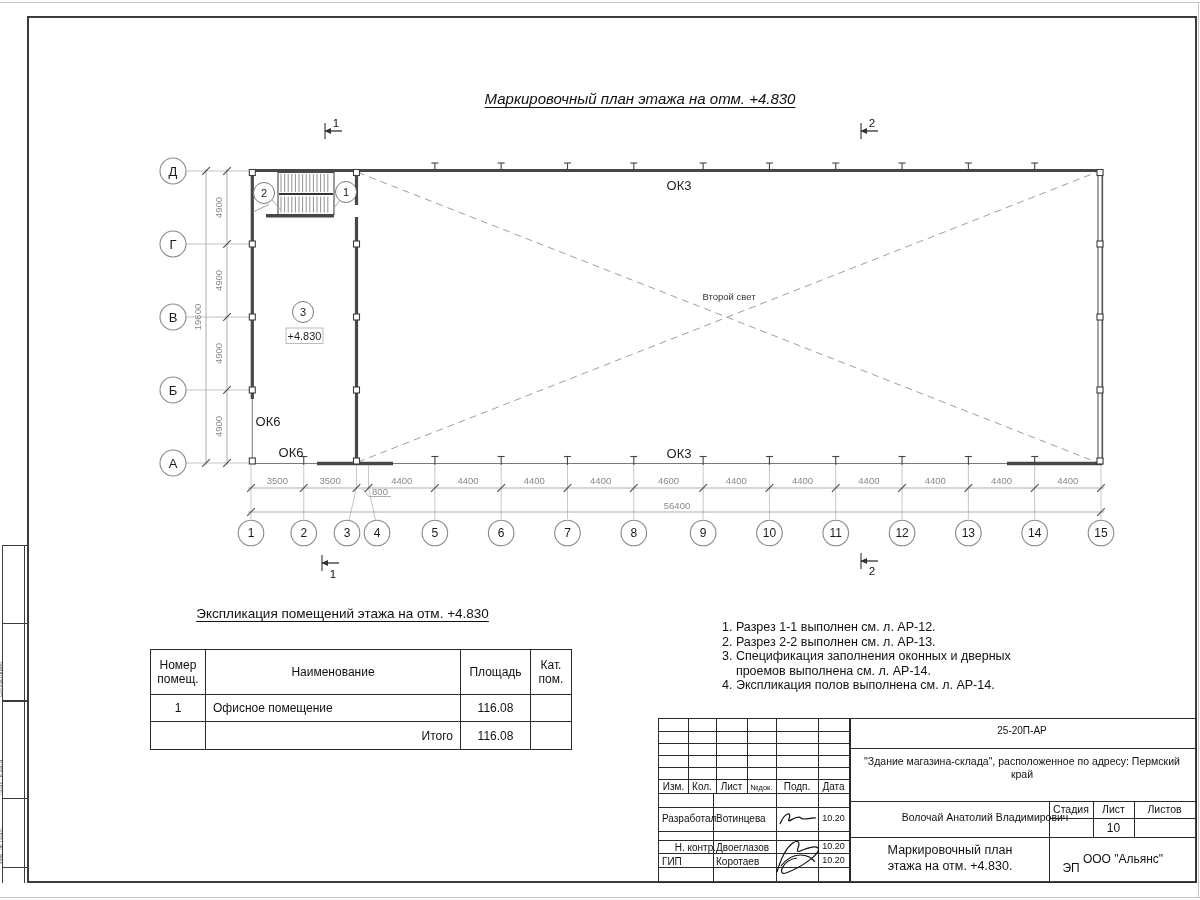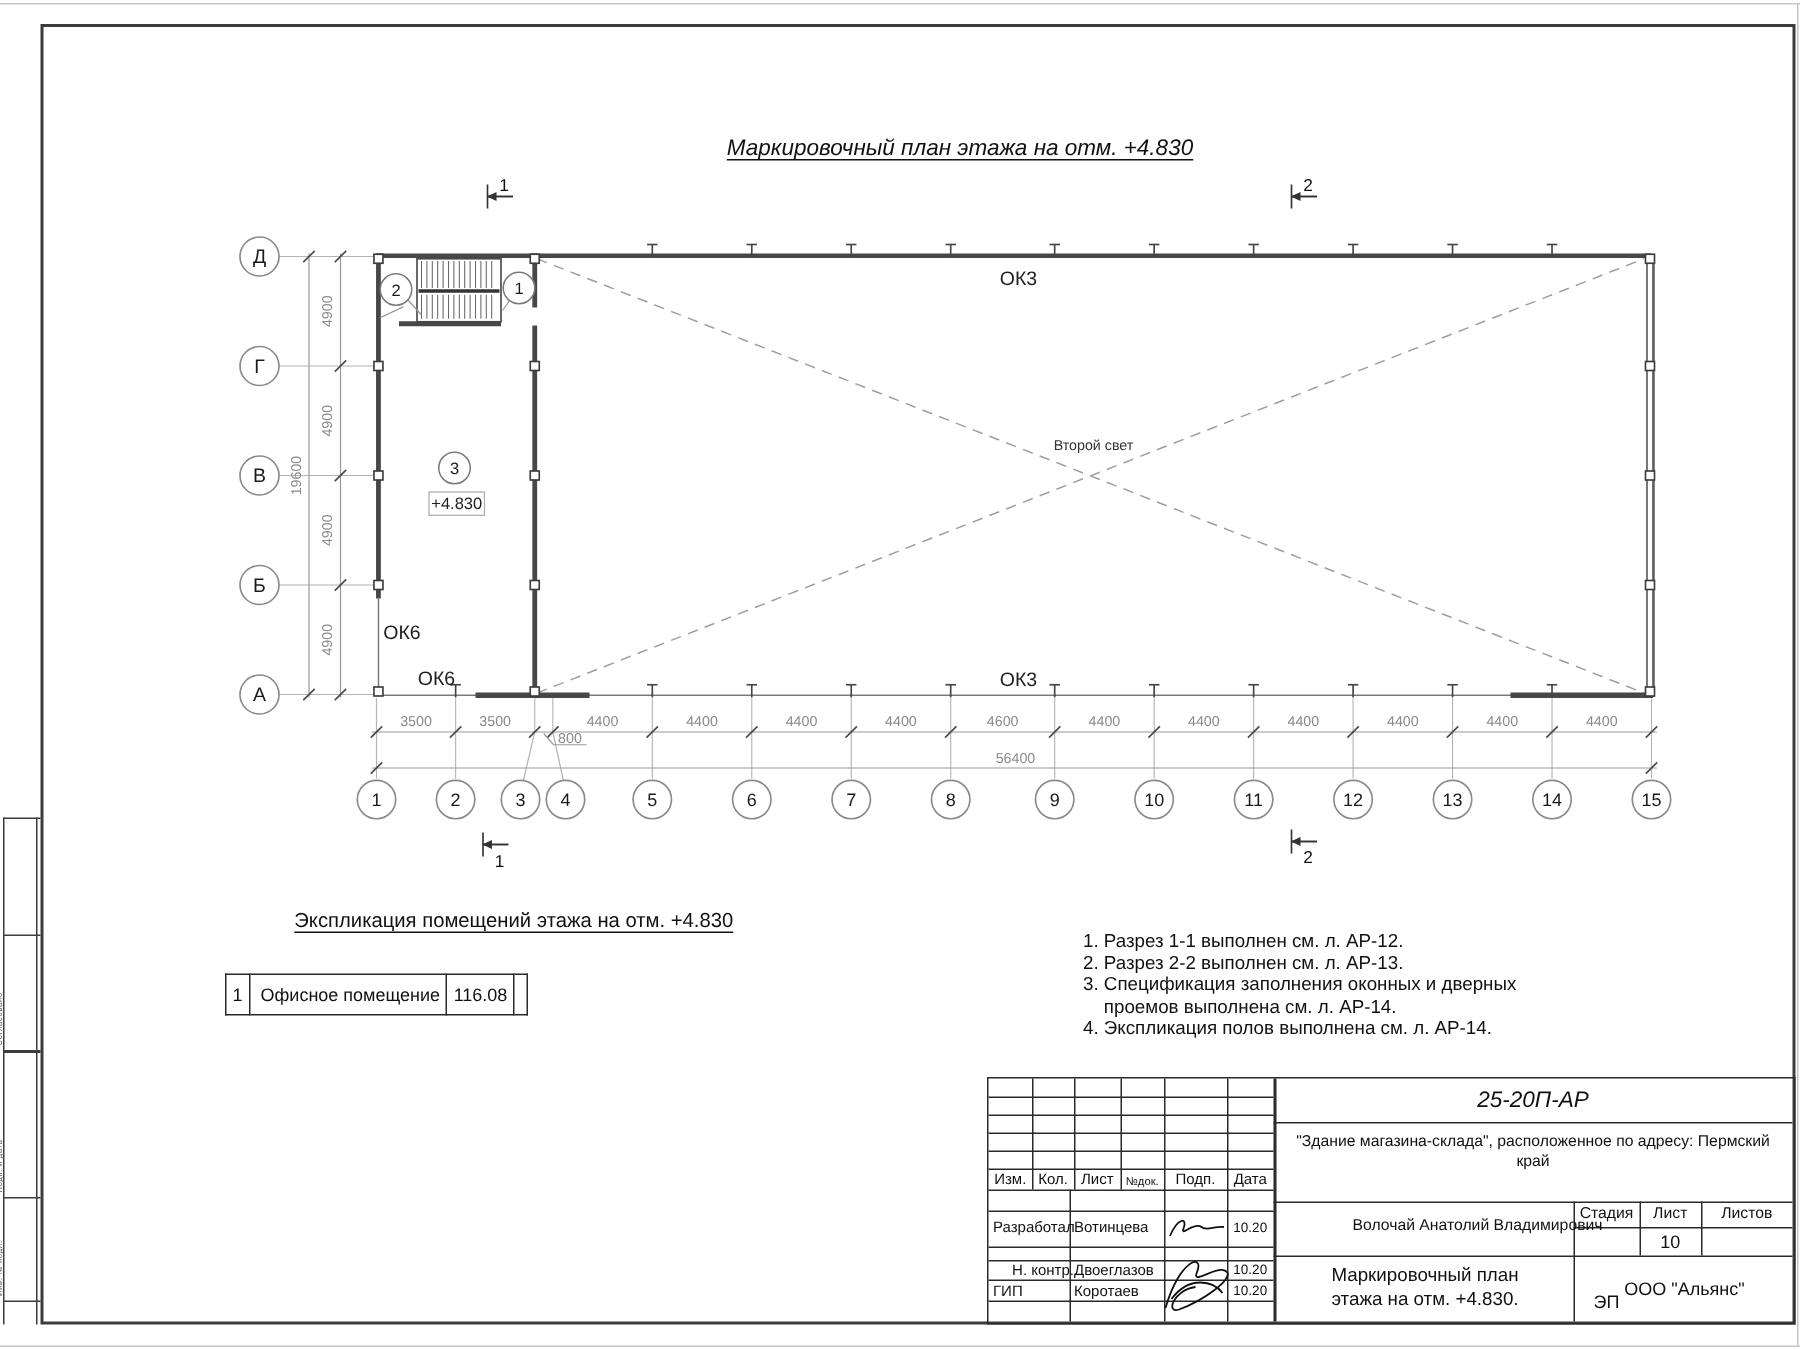--- a/index.html
+++ b/index.html
@@ -297,23 +297,37 @@
     <text x="333" y="578" font-size="11.5" fill="#111" text-anchor="middle">1</text>
     <line x1="861" y1="553" x2="861" y2="569" stroke="#333" stroke-width="1.1"></line>
     <line x1="861" y1="561" x2="878" y2="561" stroke="#333" stroke-width="1.3"></line>
     <polygon points="860.5,561 867,558 867,564" fill="#333"></polygon>
     <text x="872" y="575" font-size="11.5" fill="#111" text-anchor="middle">2</text>
   </svg>
 
 <div id="expl-title" class="abs">Экспликация помещений этажа на отм. +4.830</div>
 <table id="expl-table" class="abs">
   <tbody>
+      <tr>
+    <th style="width:46px;height:44px;">Номер
+помещ.</th>
+    <th style="width:246px;">Наименование</th>
+    <th style="width:61px;">Площадь</th>
+    <th style="width:32px;">Кат.
+пом.</th>
+  </tr>
   <tr>
     <td style="height:26px;">1</td>
     <td style="text-align:left;padding-left:7px;">Офисное помещение</td>
+    <td>116.08</td>
+    <td></td>
+  </tr>
+  <tr>
+    <td style="height:27px;"></td>
+    <td style="text-align:right;padding-right:7px;">Итого</td>
     <td>116.08</td>
     <td></td>
   </tr>
 </tbody>
   </table>
 
 <div class="abs" style="left:722px;top:620px;">
   <div class="notes-line">1. Разрез 1-1 выполнен см. л. АР-12.</div>
   <div class="notes-line">2. Разрез 2-2 выполнен см. л. АР-13.</div>
   <div class="notes-line">3. Спецификация заполнения оконных и дверных</div>
@@ -343,21 +357,21 @@
   <div class="hl" style="left:0;top:88px;width:190px;"></div>
   <div class="hl" style="left:0;top:112px;width:190px;"></div>
   <div class="hl" style="left:0;top:121px;width:190px;"></div>
   <div class="hl" style="left:0;top:134px;width:190px;"></div>
   <div class="hl" style="left:0;top:148px;width:190px;"></div>
   <div class="hl" style="left:190px;top:29px;width:346px;"></div>
   <div class="hl" style="left:190px;top:82px;width:346px;"></div>
   <div class="hl" style="left:190px;top:118px;width:346px;"></div>
   <div class="hl" style="left:390px;top:99px;width:146px;"></div>
 
-  <div class="tbtxt" style="left:190px;top:6px;width:346px;font-size:15px;font-style:italic;">25-20П-АР</div>
+  <div class="tbtxt" style="left:190px;top:6px;width:346px;font-size:10px;">25-20П-АР</div>
   <div class="tbtxt" style="left:193px;top:36px;width:340px;font-size:10.5px;">"Здание магазина-склада", расположенное по адресу: Пермский край</div>
   <div class="tbtxt" style="left:0;top:62px;width:29px;font-size:10px;">Изм.</div>
   <div class="tbtxt" style="left:29px;top:62px;width:28px;font-size:10px;">Кол.</div>
   <div class="tbtxt" style="left:57px;top:62px;width:31px;font-size:10px;">Лист</div>
   <div class="tbtxt" style="left:88px;top:64px;width:29px;font-size:7.5px;">№док.</div>
   <div class="tbtxt" style="left:117px;top:62px;width:42px;font-size:10px;">Подп.</div>
   <div class="tbtxt" style="left:159px;top:62px;width:31px;font-size:10px;">Дата</div>
   <div class="tbtxt" style="left:3px;top:94px;width:39px;font-size:10px;text-align:left;">Разработал</div>
   <div class="tbtxt" style="left:57px;top:94px;width:60px;font-size:10px;text-align:left;">Вотинцева</div>
   <div class="tbtxt" style="left:159px;top:94px;width:31px;font-size:9px;">10.20</div>

